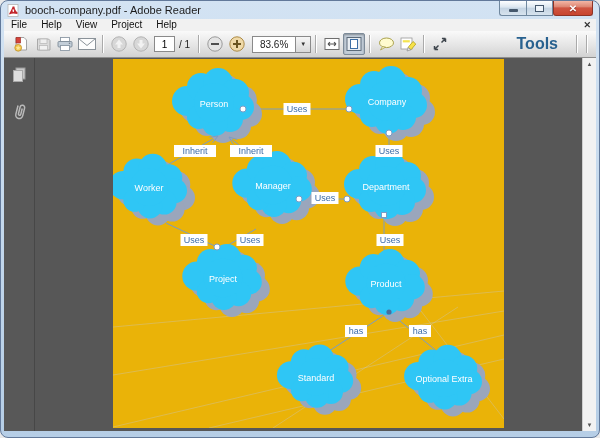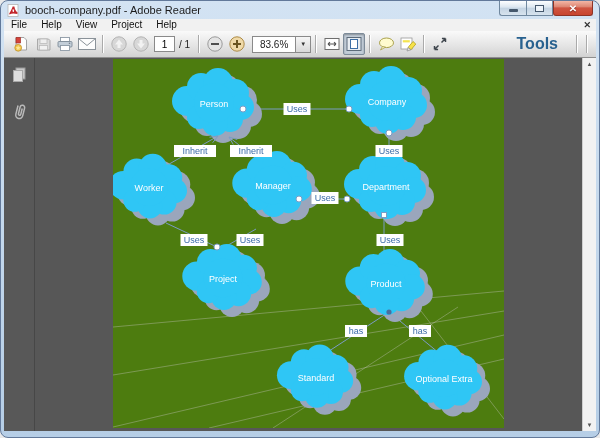--- a/index.html
+++ b/index.html
@@ -38,21 +38,21 @@
   .zoom-caret{height:17px;width:15px;border:1px solid #8a8a8a;border-left:none;
               background:linear-gradient(#f6f6f6,#d8d8d8);display:flex;align-items:center;justify-content:center;
               font-size:6px;color:#333;box-sizing:border-box;}
   .right-tools{margin-left:auto;display:flex;align-items:center;}
   .txt-btn{font-size:16px;font-weight:bold;color:#28618f;padding:0 14px;}
   
   .content{position:absolute;top:57px;left:3px;right:3px;height:373px;background:#575757;}
   .sidebar{position:absolute;left:0;top:0;bottom:0;width:30px;background:#585858;border-right:1px solid #474747;}
   .side-ico{position:absolute;left:7px;}
   .docarea{position:absolute;left:31px;right:13px;top:0;bottom:0;background:#575757;overflow:hidden;}
-  .page{position:absolute;left:78px;top:1px;width:391px;height:369px;background:#4d7c0f;}
+  .page{position:absolute;left:78px;top:1px;width:391px;height:369px;background:#eab308;}
   .scrollbar{position:absolute;right:0;top:0;bottom:0;width:13px;background:#f2f2f2;border-left:1px solid #cfcfcf;}
   .sb-arrow{position:absolute;left:0;right:0;text-align:center;font-size:6px;color:#555;}
   svg{display:block;}
 </style>
 </head>
 <body>
 
 <div class="win">
 
   <div class="titlebar">

